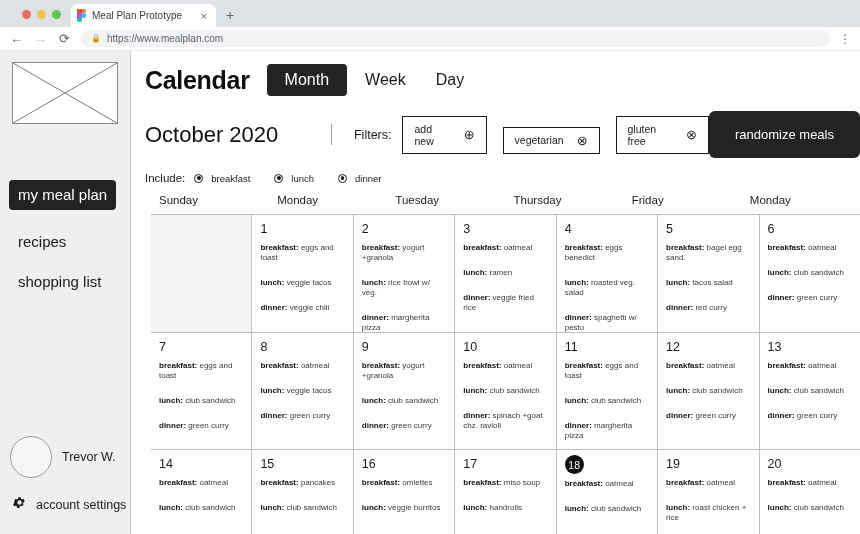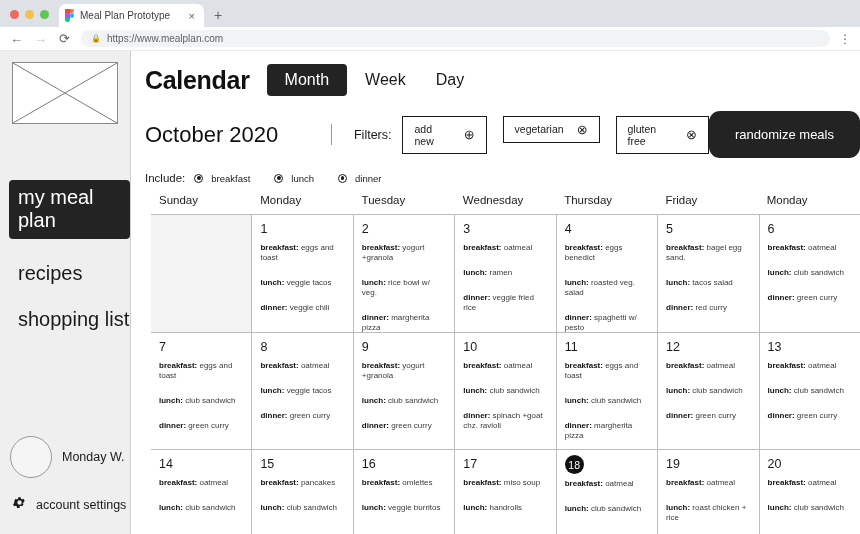--- a/index.html
+++ b/index.html
@@ -6,21 +6,21 @@
   html, body {
     width: 860px; height: 534px;
     font-family: "Liberation Sans", sans-serif;
     background: #ffffff; overflow: hidden;
   }
 
   
   .browser { width: 860px; height: 534px; display: flex; flex-direction: column; }
   .tabstrip {
     height: 27px; background: #dee1e6; display: flex; align-items: flex-end;
-    padding-left: 8px; position: relative; flex: none;
+    padding-left: 20px; position: relative; flex: none;
   }
   .traffic { display: flex; align-items: center; gap: 6px; padding: 0 10px 8px 2px; }
   .dot { width: 9px; height: 9px; border-radius: 50%; }
   .dot.red { background: #ed6a5e; }
   .dot.yellow { background: #f5bf4f; }
   .dot.green { background: #61c454; }
   .tab {
     height: 23px; width: 145px; background: #fff; border-radius: 7px 7px 0 0;
     display: flex; align-items: center; padding: 0 6px; gap: 6px;
   }
@@ -59,21 +59,21 @@
   .sidebar {
     width: 131px; background: #efefef; flex: none; position: relative;
     border-right: 1px solid #cfcfcf; display: flex; flex-direction: column;
   }
   .logo-box {
     width: 106px; height: 62px; margin: 11px auto 0; background: #fff;
     border: 1px solid #8a8a8a; position: relative; overflow: hidden;
   }
   .logo-box svg { display: block; }
   .nav { margin-top: 56px; display: flex; flex-direction: column; gap: 23px; padding-left: 9px; }
-  .nav-item { font-size: 20px; color: #1a1a1a; align-self: flex-start; }
+  .nav-item { font-size: 15px; color: #1a1a1a; align-self: flex-start; }
   .nav-item.active {
     background: #232323; color: #fff; padding: 6px 9px 7px;
     border-radius: 4px; margin-left: 0px;
   }
   .nav-item:not(.active) { padding-left: 9px; }
   .user { position: absolute; left: 10px; bottom: 56px; display: flex; align-items: center; gap: 10px; }
   .avatar {
     width: 42px; height: 42px; border-radius: 50%;
     background: #f5f5f5; border: 1px solid #9a9a9a;
   }
@@ -87,29 +87,29 @@
   .row1 { display: flex; align-items: center; gap: 17px; }
   .title { font-size: 25px; font-weight: bold; color: #101010; letter-spacing: -0.3px; }
   .seg { display: flex; align-items: center; gap: 6px; }
   .seg-btn { font-size: 16px; color: #1a1a1a; padding: 6px 12px; border-radius: 4px; }
   .seg-btn.active { background: #232323; color: #fff; font-weight: normal; padding: 7px 18px; }
 
   .row2 { display: flex; align-items: center; margin-top: 15px; }
   .month { font-size: 22px; color: #101010; min-width: 186px; }
   .divider { width: 1px; height: 21px; background: #9a9a9a; margin-right: 22px; }
   .filters-label { font-size: 12.5px; color: #1a1a1a; margin-right: 11px; }
-  .chips { display: flex; align-items: flex-start; gap: 16px; }
+  .chips { display: flex; align-items: flex-end; gap: 16px; }
   .chip {
     border: 1px solid #1a1a1a; background: #fff; display: flex; align-items: center;
     gap: 13px; padding: 6px 11px; font-size: 10.5px; color: #1a1a1a;
   }
   .chip .cicon { font-size: 13px; line-height: 1; }
   .randomize {
     margin-left: auto; margin-right: 0px; background: #232323; color: #fff;
-    font-size: 13px; padding: 16px 26px; border-radius: 11px; white-space: nowrap;
+    font-size: 13px; padding: 16px 26px; border-radius: 6px; white-space: nowrap;
   }
 
   .row3 { display: flex; align-items: center; gap: 0; margin-top: 14px; padding-bottom: 10px; }
   .inc-label { font-size: 11.5px; color: #1a1a1a; margin-right: 9px; }
   .radio-group { display: flex; align-items: center; gap: 8px; margin-right: 24px; }
   .radio {
     width: 9px; height: 9px; border-radius: 50%; border: 1.3px solid #1a1a1a;
     position: relative; flex: none;
   }
   .radio.on::after {
@@ -196,21 +196,21 @@
         <div class="nav-item">
           <span>recipes</span>
         </div>
         <div class="nav-item">
           <span>shopping list</span>
         </div>
       </div>
 
       <div class="user">
         <div class="avatar"></div>
-        <span class="user-name">Monday W.</span>
+        <span class="user-name">Trevor W.</span>
       </div>
 
       <div class="settings">
         <span>
           <svg width="15" height="15" viewBox="0 0 24 24" fill="#1a1a1a">
             <path d="M19.4 13a7.6 7.6 0 0 0 0-2l2-1.6-2-3.4-2.4 1a7.5 7.5 0 0 0-1.7-1L15 3.4h-4l-.3 2.6c-.6.2-1.2.6-1.7 1l-2.4-1-2 3.4L4.6 11a7.6 7.6 0 0 0 0 2l-2 1.6 2 3.4 2.4-1c.5.4 1.1.8 1.7 1l.3 2.6h4l.3-2.6c.6-.2 1.2-.6 1.7-1l2.4 1 2-3.4-2-1.6zM13 15.5a3.5 3.5 0 1 1 0-7 3.5 3.5 0 0 1 0 7z" transform="translate(-1,0)"></path>
           </svg>
         </span>
         <span class="settings-label">account settings</span>
       </div>
@@ -266,21 +266,20 @@
             <span class="radio-label">dinner</span>
           </label>
         </div>
       </div>
 
       <div class="cal">
         <div class="dow-row">
           <div class="dow">Sunday</div>
           <div class="dow">Monday</div>
           <div class="dow">Tuesday</div>
-          <div class="dow">Wednesday</div>
           <div class="dow">Thursday</div>
           <div class="dow">Friday</div>
           <div class="dow">Monday</div>
         </div>
         <div class="weeks" id="weeks">
             <div class="week w1">
               <div class="cell empty"></div>
               <div class="cell">
                 <div class="daynum">1</div>
                 <div class="meal"><b>breakfast:</b><span> eggs and toast</span></div>

